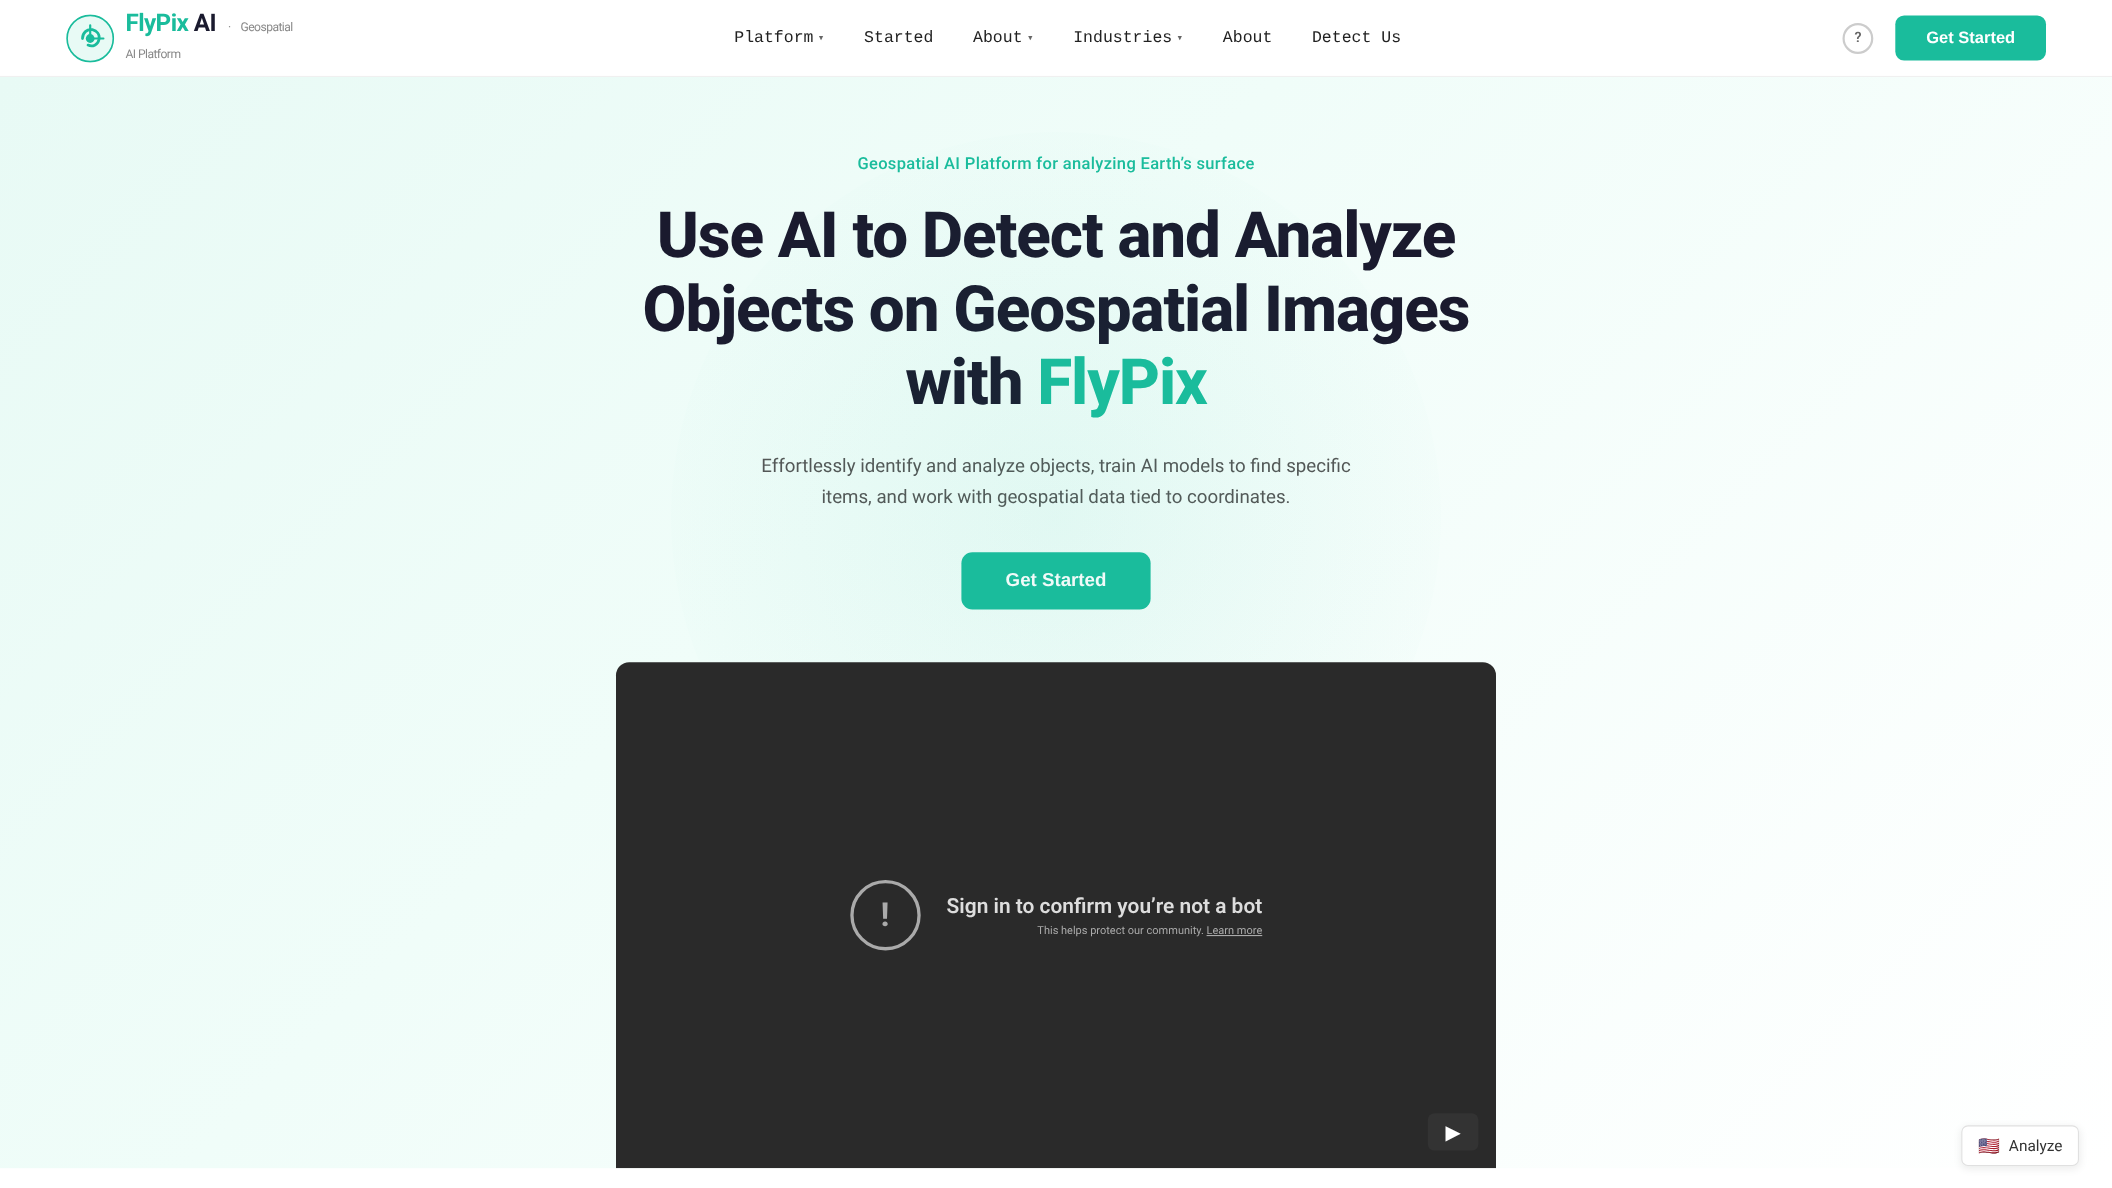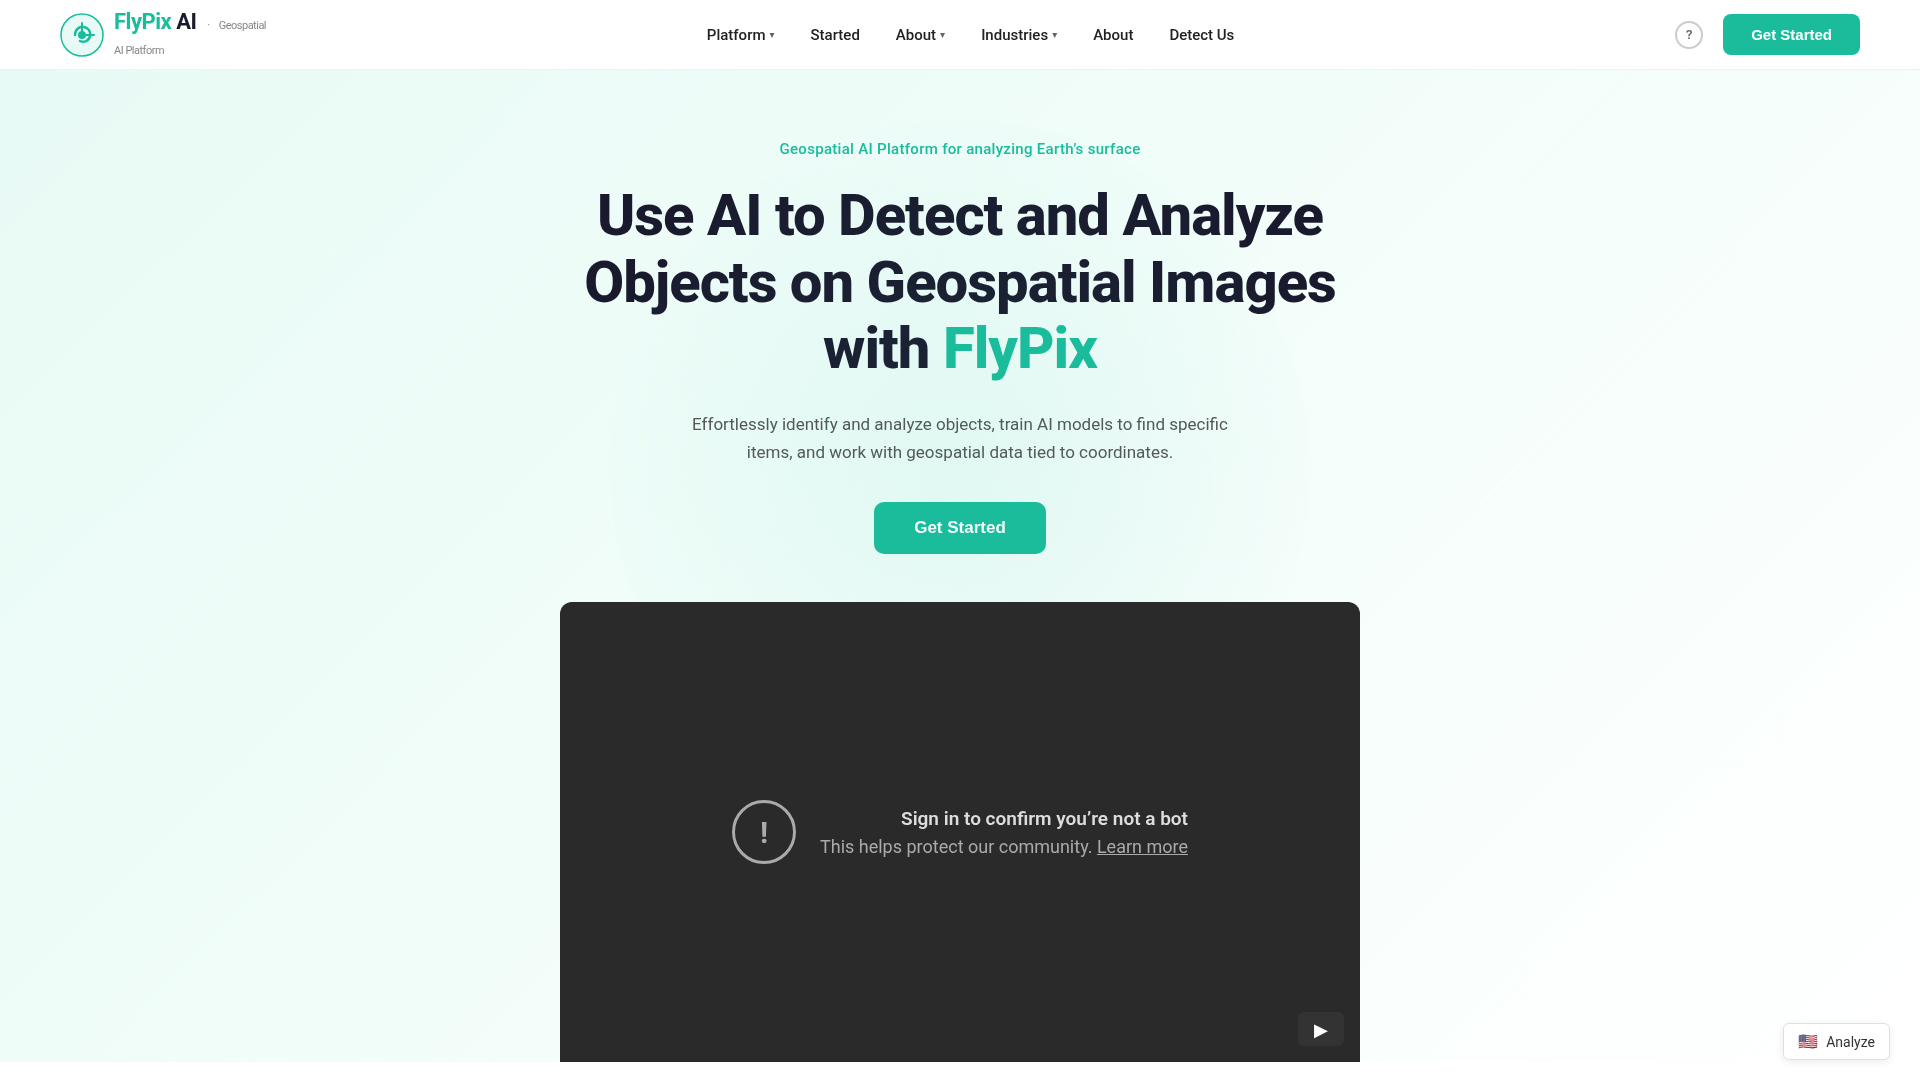--- a/index.html
+++ b/index.html
@@ -44,20 +44,21 @@
       font-weight: 700;
       color: #1a1a2e;
       letter-spacing: -0.5px;
     }
     .logo-main span { color: #1abc9c; }
 
     .nav-links {
       display: flex;
       align-items: center;
       gap: 36px;
+      font-family: Liberation Mono, monospace;
     }
     .nav-item {
       font-size: 15px;
       color: #222;
       cursor: pointer;
       text-decoration: none;
       display: flex;
       align-items: center;
       gap: 4px;
       font-weight: 500;
@@ -200,21 +201,21 @@
     .video-text-block {
       text-align: right;
     }
     .video-signin-title {
       font-size: 19px;
       color: #ddd;
       font-weight: 600;
       margin-bottom: 6px;
     }
     .video-signin-desc {
-      font-size: 18px;
+      font-size: 10px;
       color: #aaa;
     }
     .video-signin-desc a {
       color: #aaa;
       text-decoration: underline;
     }
     .video-yt-button {
       position: absolute;
       bottom: 16px;
       right: 16px;

